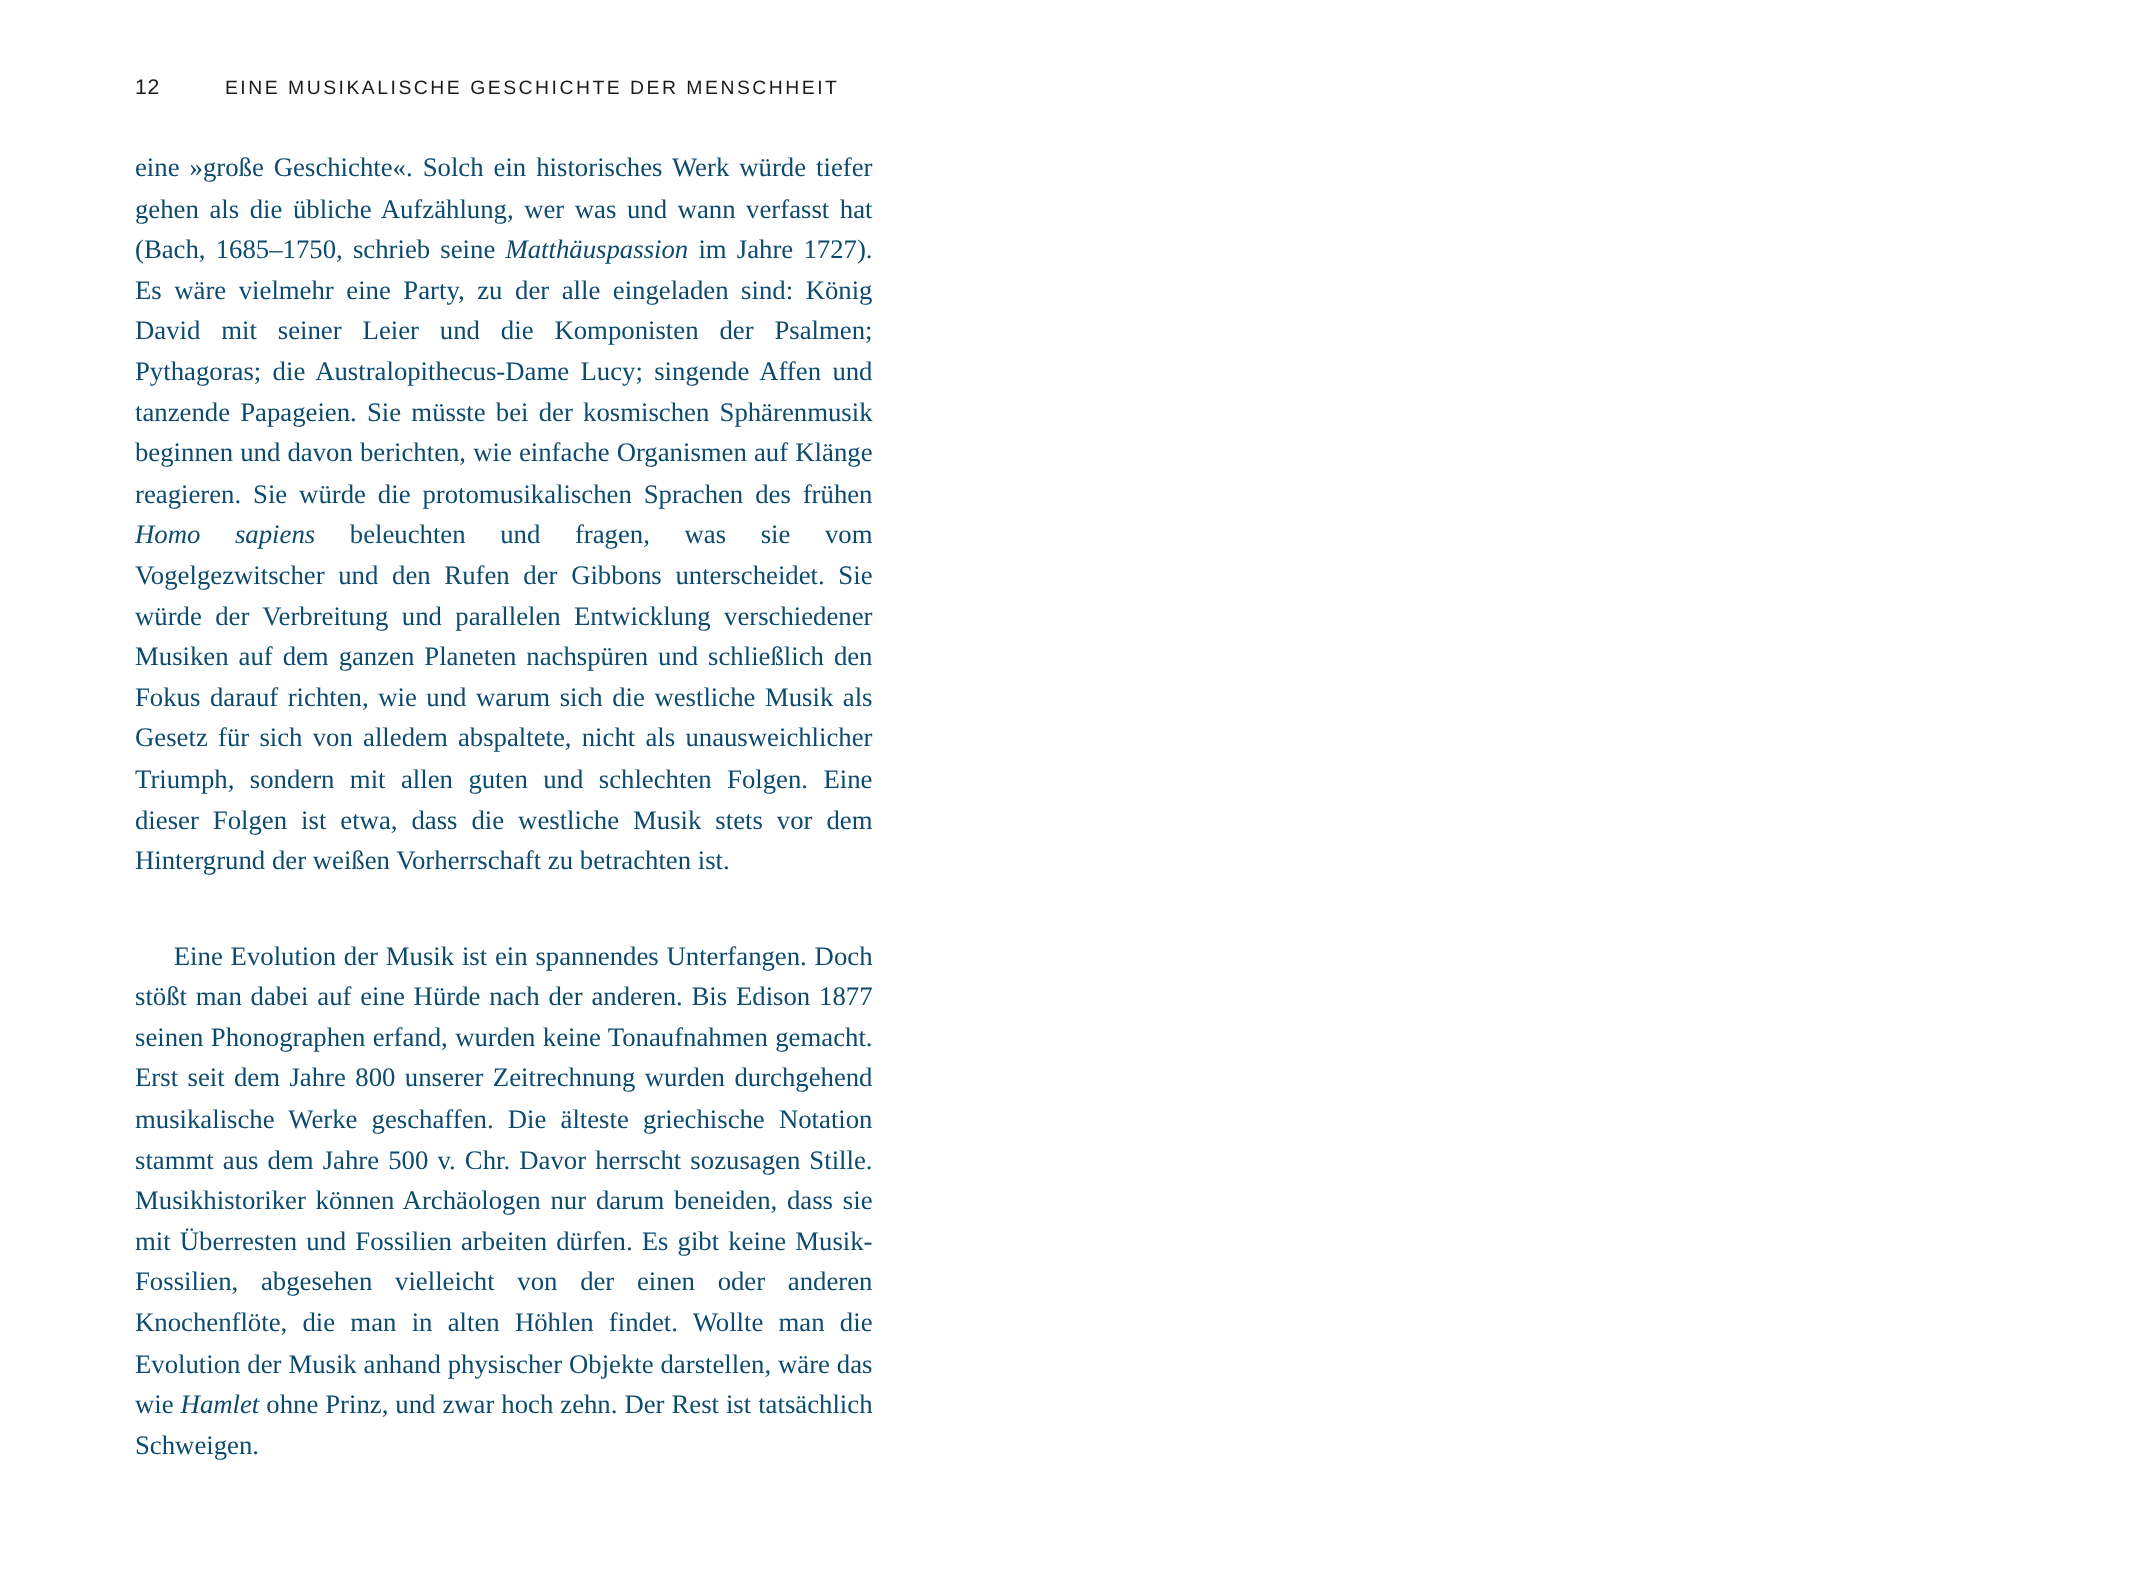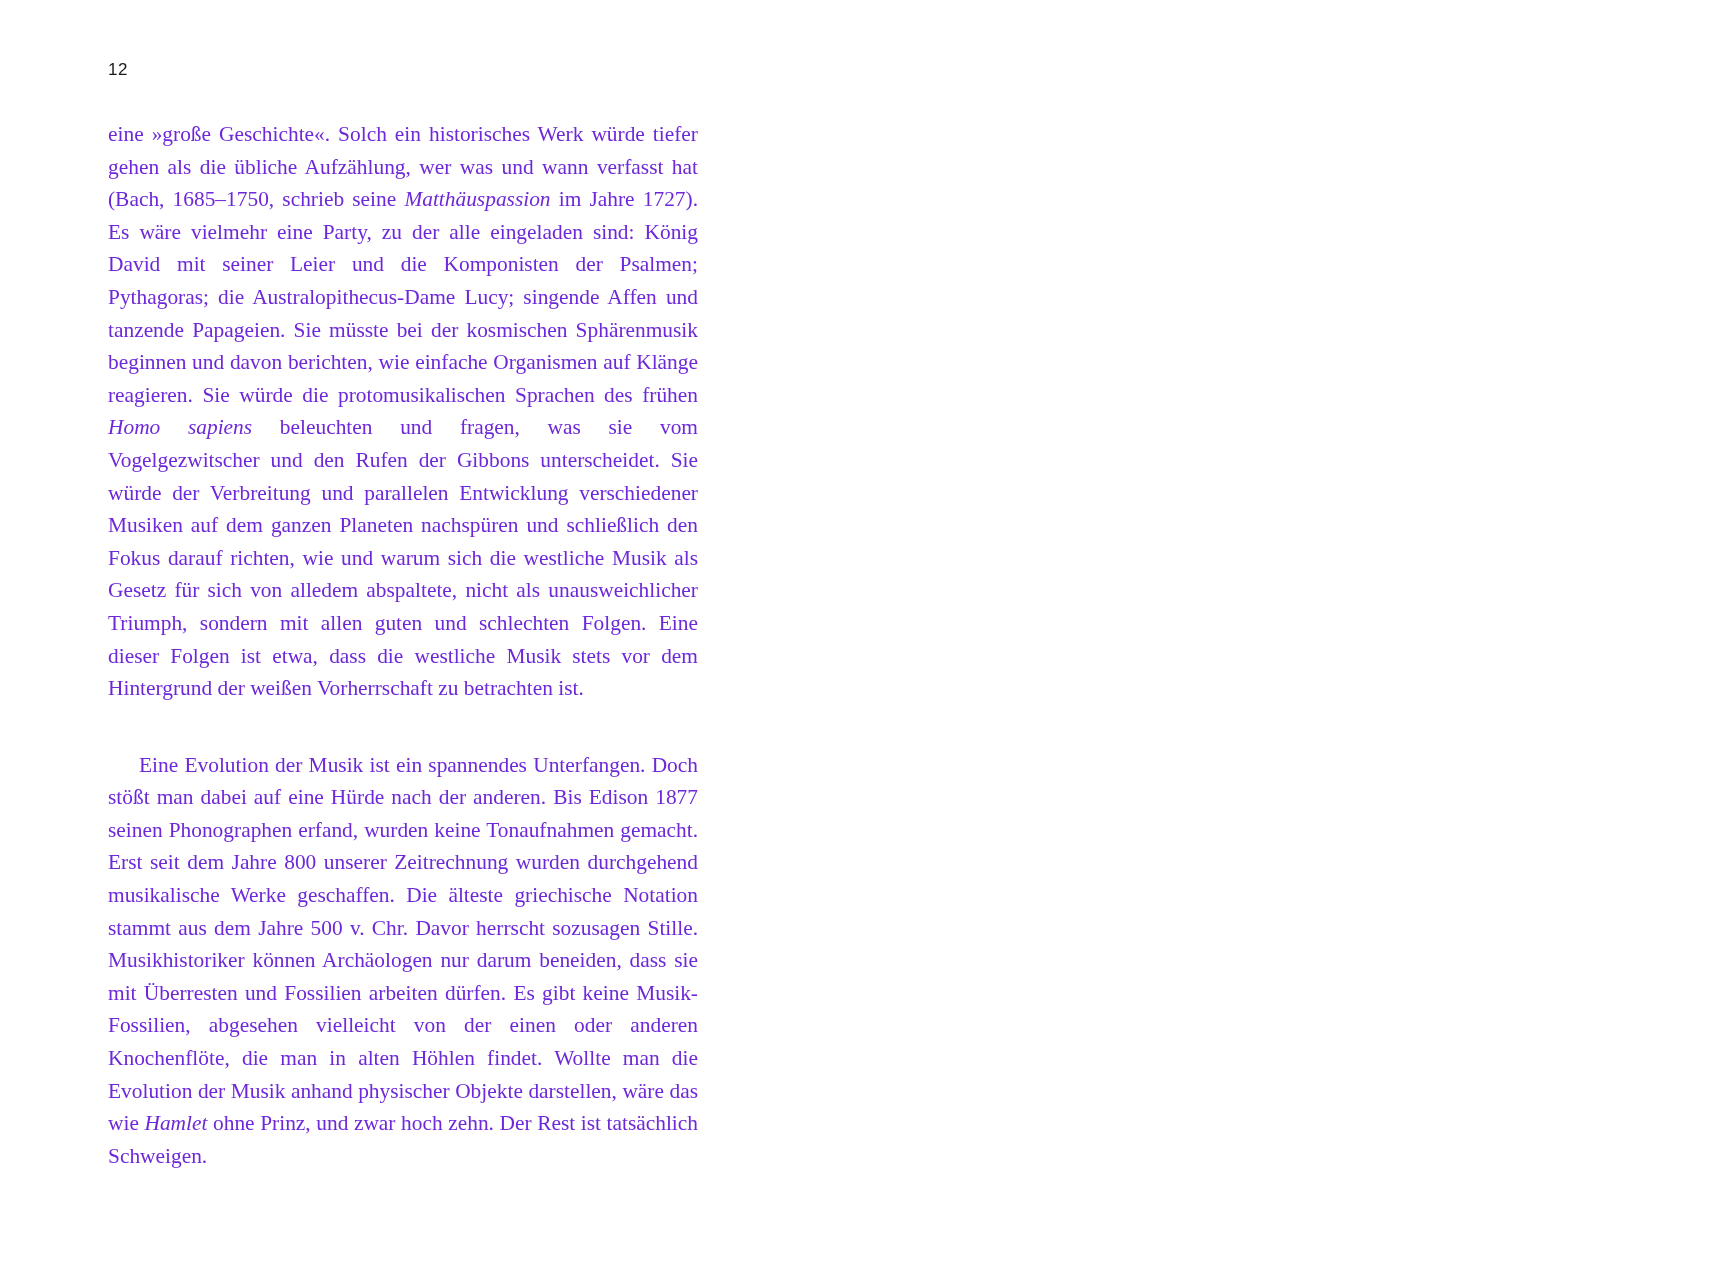--- a/index.html
+++ b/index.html
@@ -60,38 +60,39 @@
   }
 
   
   .column {
     position: absolute;
     font-size: 21.4px;
     line-height: 32.6px;
     text-align: justify;
     -webkit-hyphens: auto;
     hyphens: auto;
-    color: #6d28d9;
+    color: #0c4a6e;
   }
   .col-left  { left: 108px; top: 118px; width: 590px; }
 
   .column p { margin: 0; text-indent: 0; }
   .column p + p { text-indent: 1.45em; margin-top: 44px; }
 
   em, .ital { font-style: italic; }
 </style>
 </head>
 <body>
 
 <div class="spread">
 
   <div class="page page-left">
 
     <div class="runhead runhead-left">
       <span class="folio">12</span>
+      <span class="runtitle">EINE MUSIKALISCHE GESCHICHTE DER MENSCHHEIT</span>
     </div>
 
     <div class="column col-left">
       <p><span>eine »große Geschichte«. Solch ein historisches Werk würde tiefer gehen als die übliche Aufzählung, wer was und wann verfasst hat (Bach, 1685–1750, schrieb seine </span><em>Matthäuspassion</em><span> im Jahre 1727). Es wäre vielmehr eine Party, zu der alle eingeladen sind: König David mit seiner Leier und die Komponisten der Psalmen; Pythagoras; die Australopithecus-Dame Lucy; singende Affen und tanzende Papageien. Sie müsste bei der kosmischen Sphärenmusik beginnen und davon berichten, wie einfache Organismen auf Klänge reagieren. Sie würde die protomusikalischen Sprachen des frühen </span><em>Homo sapiens</em><span> beleuchten und fragen, was sie vom Vogelgezwitscher und den Rufen der Gibbons unterscheidet. Sie würde der Verbreitung und parallelen Entwicklung verschiedener Musiken auf dem ganzen Planeten nachspüren und schließlich den Fokus darauf richten, wie und warum sich die westliche Musik als Gesetz für sich von alledem abspaltete, nicht als unausweichlicher Triumph, sondern mit allen guten und schlechten Folgen. Eine dieser Folgen ist etwa, dass die westliche Musik stets vor dem Hintergrund der weißen Vorherrschaft zu betrachten ist.</span></p>
       <p><span>Eine Evolution der Musik ist ein spannendes Unterfangen. Doch stößt man dabei auf eine Hürde nach der anderen. Bis Edison 1877 seinen Phonographen erfand, wurden keine Tonaufnahmen gemacht. Erst seit dem Jahre 800 unserer Zeitrechnung wurden durchgehend musikalische Werke geschaffen. Die älteste griechische Notation stammt aus dem Jahre 500 v. Chr. Davor herrscht sozusagen Stille. Musikhistoriker können Archäologen nur darum beneiden, dass sie mit Überresten und Fossilien arbeiten dürfen. Es gibt keine Musik-Fossilien, abgesehen vielleicht von der einen oder anderen Knochenflöte, die man in alten Höhlen findet. Wollte man die Evolution der Musik anhand physischer Objekte darstellen, wäre das wie </span><em>Hamlet</em><span> ohne Prinz, und zwar hoch zehn. Der Rest ist tatsächlich Schweigen.</span></p>
     </div>
 
   </div>
 
   <div class="page page-right">

